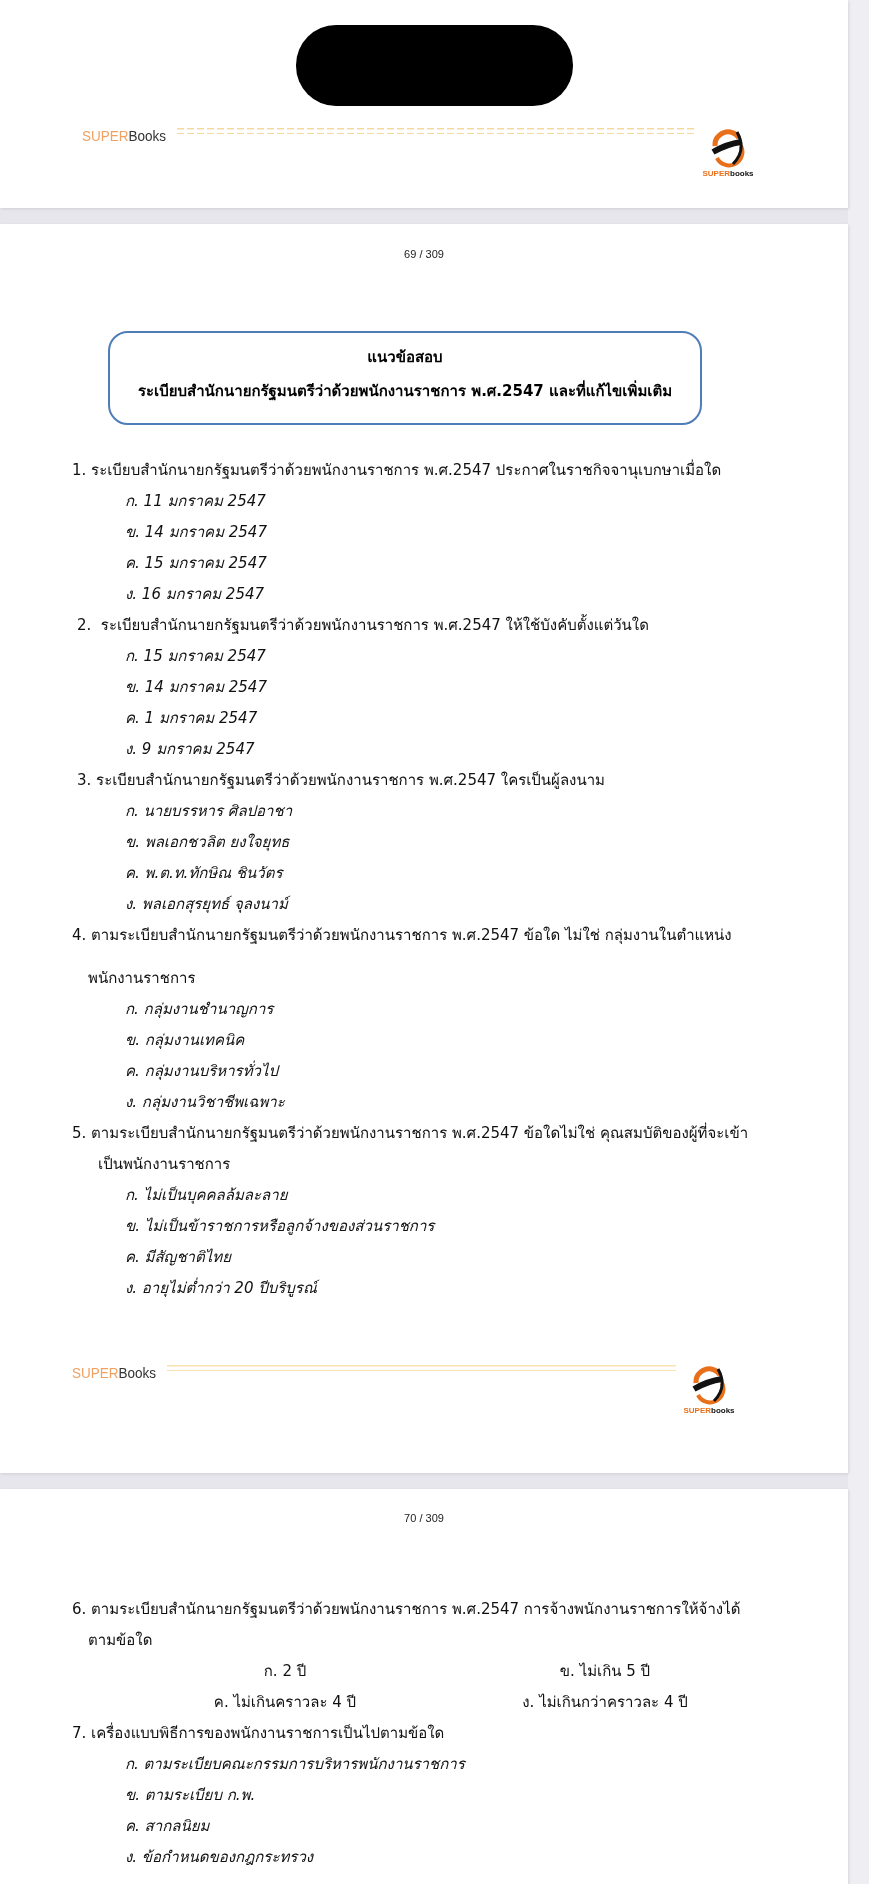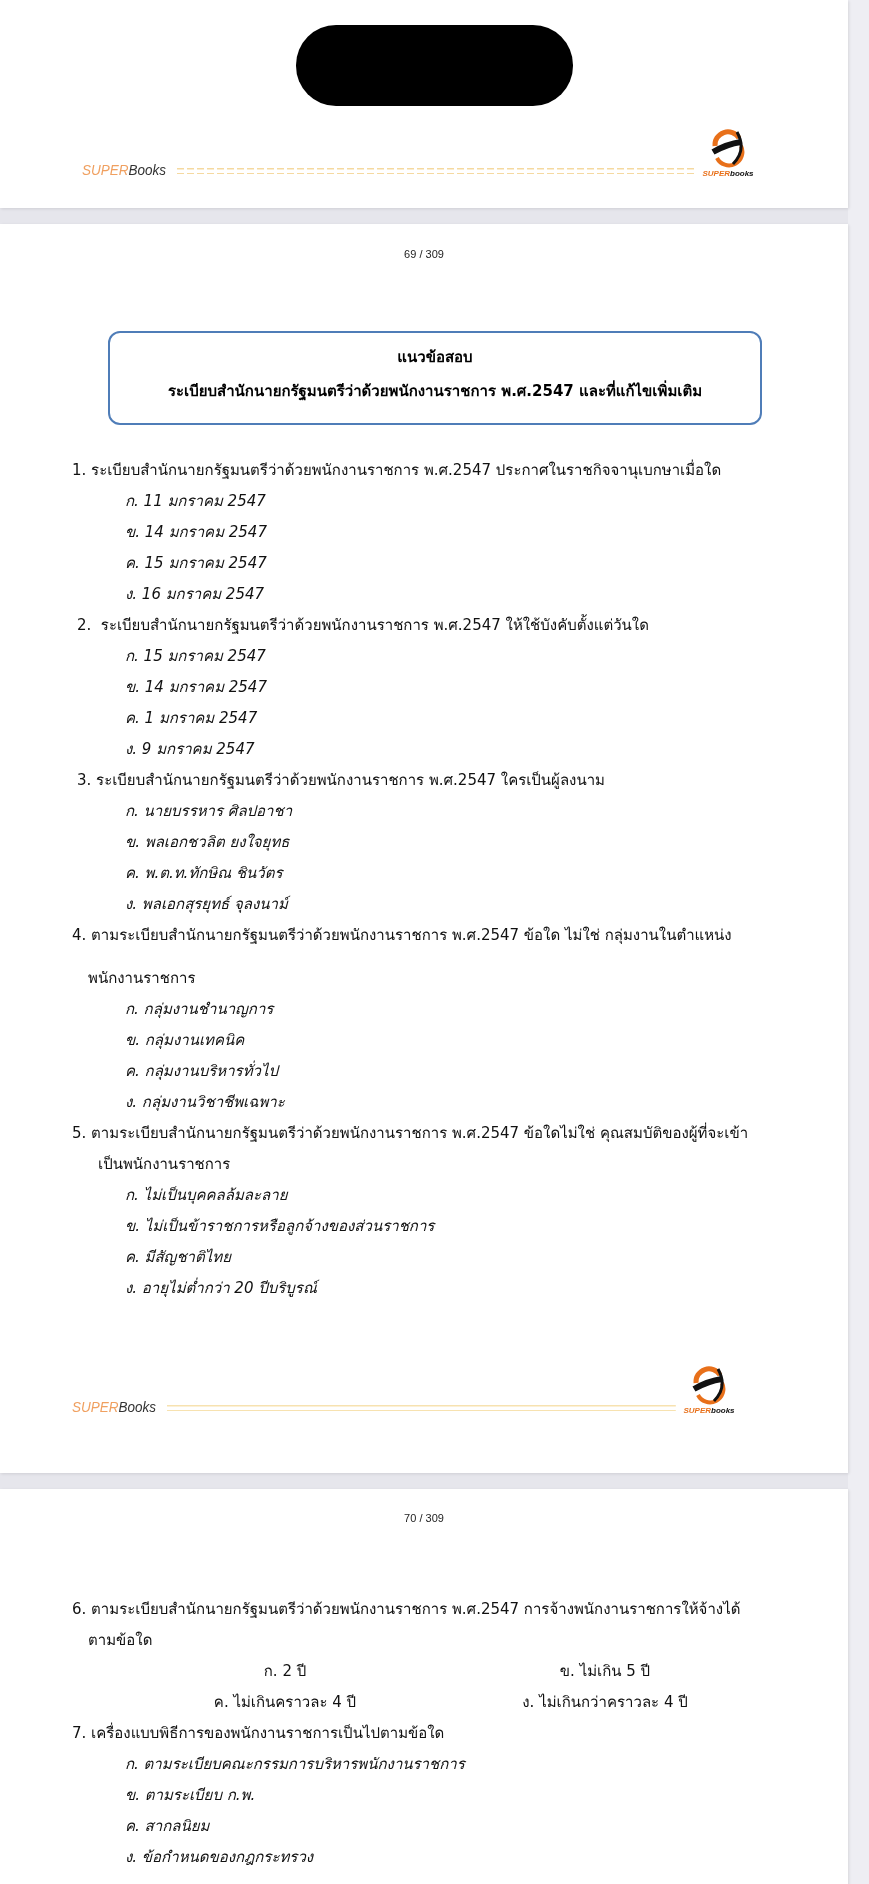--- a/index.html
+++ b/index.html
@@ -20,21 +20,21 @@
   }
   #page-a { top: 0; height: 208px; }
   #page-b { top: 224px; height: 1249px; }
   #page-c { top: 1489px; height: 420px; }
 
   .redact {
     position: absolute; left: 296px; top: 25px; width: 277px; height: 81px;
     background: #000; border-radius: 40px;
   }
   .footer {
-    position: absolute; display: flex; align-items: flex-end; font-style: italic;
+    position: absolute; display: flex; align-items: flex-start;
   }
   .brand-text {
     font-family: "Liberation Sans", sans-serif; font-size: 15px; line-height: 16px;
     white-space: nowrap; transform: scaleX(0.9); transform-origin: left bottom;
   }
   .brand-super { color: #f0a060; }
   .brand-books { color: #333; }
   .dash-line {
     flex: 1; height: 6px; margin: 0 0 4px 2px;
     background:
@@ -55,22 +55,22 @@
     font-family: "Liberation Sans", sans-serif; font-weight: bold; font-size: 8px; line-height: 9px;
   }
   .logo-word .s { color: #e8701a; }
   .logo-word .b { color: #111; }
 
   .page-num {
     position: absolute; left: 16px; width: 816px; text-align: center;
     font-family: "Liberation Sans", sans-serif; font-size: 11px; color: #222;
   }
   .title-box {
-    position: absolute; left: 108px; top: 107px; width: 654px; height: 94px;
-    border: 2.5px solid #4f7db8; border-radius: 12px; box-sizing: border-box;
+    position: absolute; left: 108px; top: 107px; width: 594px; height: 94px;
+    border: 2.5px solid #4f7db8; border-radius: 20px; box-sizing: border-box;
     text-align: center; color: #000;
   }
   .title-box .t1 { font-weight: bold; font-size: 15px; margin-top: 14px; line-height: 20px; }
   .title-box .t2 { font-weight: bold; font-size: 15px; margin-top: 14px; line-height: 20px; }
 
   .qblock { position: absolute; left: 72px; width: 680px; font-size: 15px; color: #111; }
   .q { line-height: 31px; white-space: nowrap; }
   .opt { padding-left: 53px; line-height: 31px; white-space: nowrap; font-style: italic; }
   .opt-grid { display: grid; grid-template-columns: 320px 320px; padding-left: 53px; text-align: center; }
   .opt-grid .cell { line-height: 31px; white-space: nowrap; }

